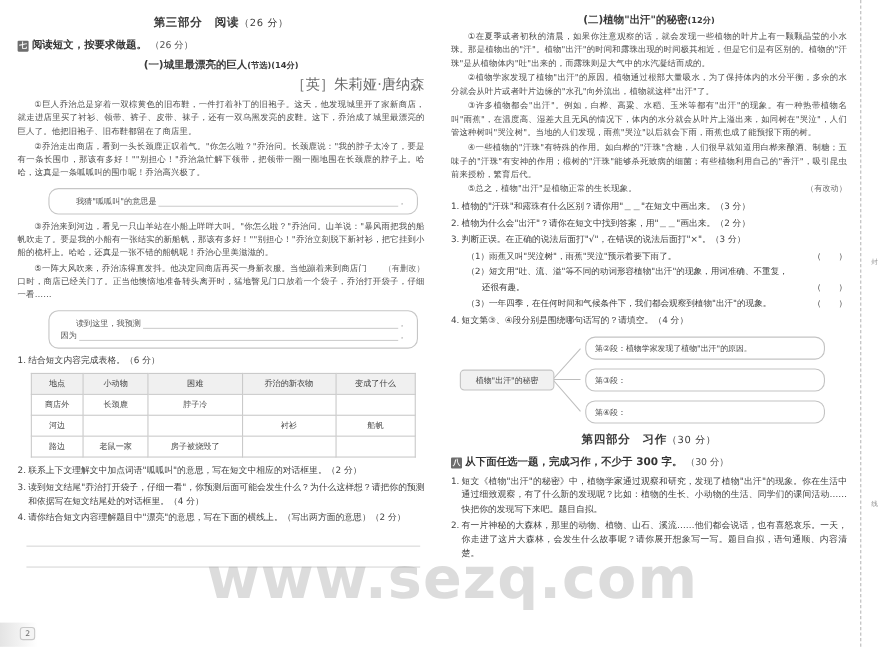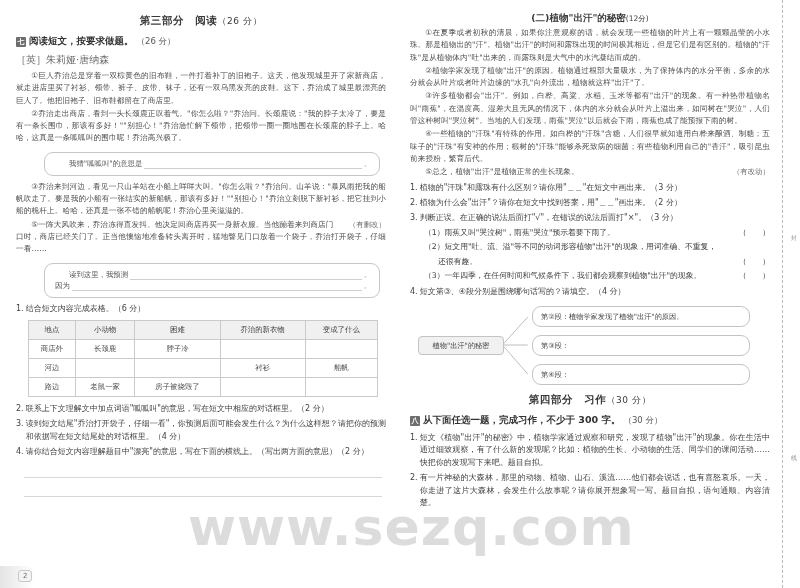--- a/index.html
+++ b/index.html
@@ -41,23 +41,23 @@
     display:inline-flex; align-items:center; justify-content:center;
     width:10px; height:10px; background:#6d6d6d; color:#fff;
     font-size:7px; font-weight:bold; border-radius:1px; flex:0 0 auto;
   }
   .bignum-line .sc { font-weight:normal; font-size:8.5px; color:#555; }
 
   h3.passage-title {
     text-align:center; font-size:9.5px; font-weight:bold; color:#3a3a3a;
     margin:2px 0 2px 0;
   }
-  h3.passage-title .sub { font-weight:normal; font-size:7.5px;margin-top:40px; }
+  h3.passage-title .sub { font-weight:bold; font-size:7.5px;margin-top:40px; }
   .author {
-    text-align:left; font-size:10px; color:#6a6a6a; margin:0 0 3px 0;
+    text-align:right; font-size:13px; color:#6a6a6a; margin:0 0 3px 0;
   }
 
   p.para {
     font-size:7.6px; line-height:1.62; text-align:justify;
     margin:0 0 1px 0; text-indent:2em; color:#4d4d4d;
     letter-spacing:0.15px;
   }
   .right-note { float:right; font-size:7.3px; color:#6a6a6a; }
 
   
@@ -159,20 +159,23 @@
     <h2 class="part-title">
       <span>第三部分　阅读</span><span class="score">（26 分）</span>
     </h2>
 
     <div class="bignum-line">
       <span class="bignum">七</span>
       <span>阅读短文，按要求做题。</span>
       <span class="sc">（26 分）</span>
     </div>
 
+    <h3 class="passage-title">
+      <span>(一)城里最漂亮的巨人</span><span class="sub">(节选)(14分)</span>
+    </h3>
     <div class="author">［英］朱莉娅·唐纳森</div>
 
     <p class="para">①巨人乔治总是穿着一双棕黄色的旧布鞋，一件打着补丁的旧袍子。这天，他发现城里开了家新商店，就走进店里买了衬衫、领带、裤子、皮带、袜子，还有一双乌黑发亮的皮鞋。这下，乔治成了城里最漂亮的巨人了。他把旧袍子、旧布鞋都留在了商店里。</p>
     <p class="para">②乔治走出商店，看到一头长颈鹿正叹着气。"你怎么啦？"乔治问。长颈鹿说："我的脖子太冷了，要是有一条长围巾，那该有多好！""别担心！"乔治急忙解下领带，把领带一圈一圈地围在长颈鹿的脖子上。哈哈，这真是一条呱呱叫的围巾呢！乔治高兴极了。</p>
 
     <div class="bubble">
       <span class="tail"></span>
       <div class="bubble-row indent-1">
         <span class="lbl">我猜"呱呱叫"的意思是</span>
         <span class="blank"></span>

